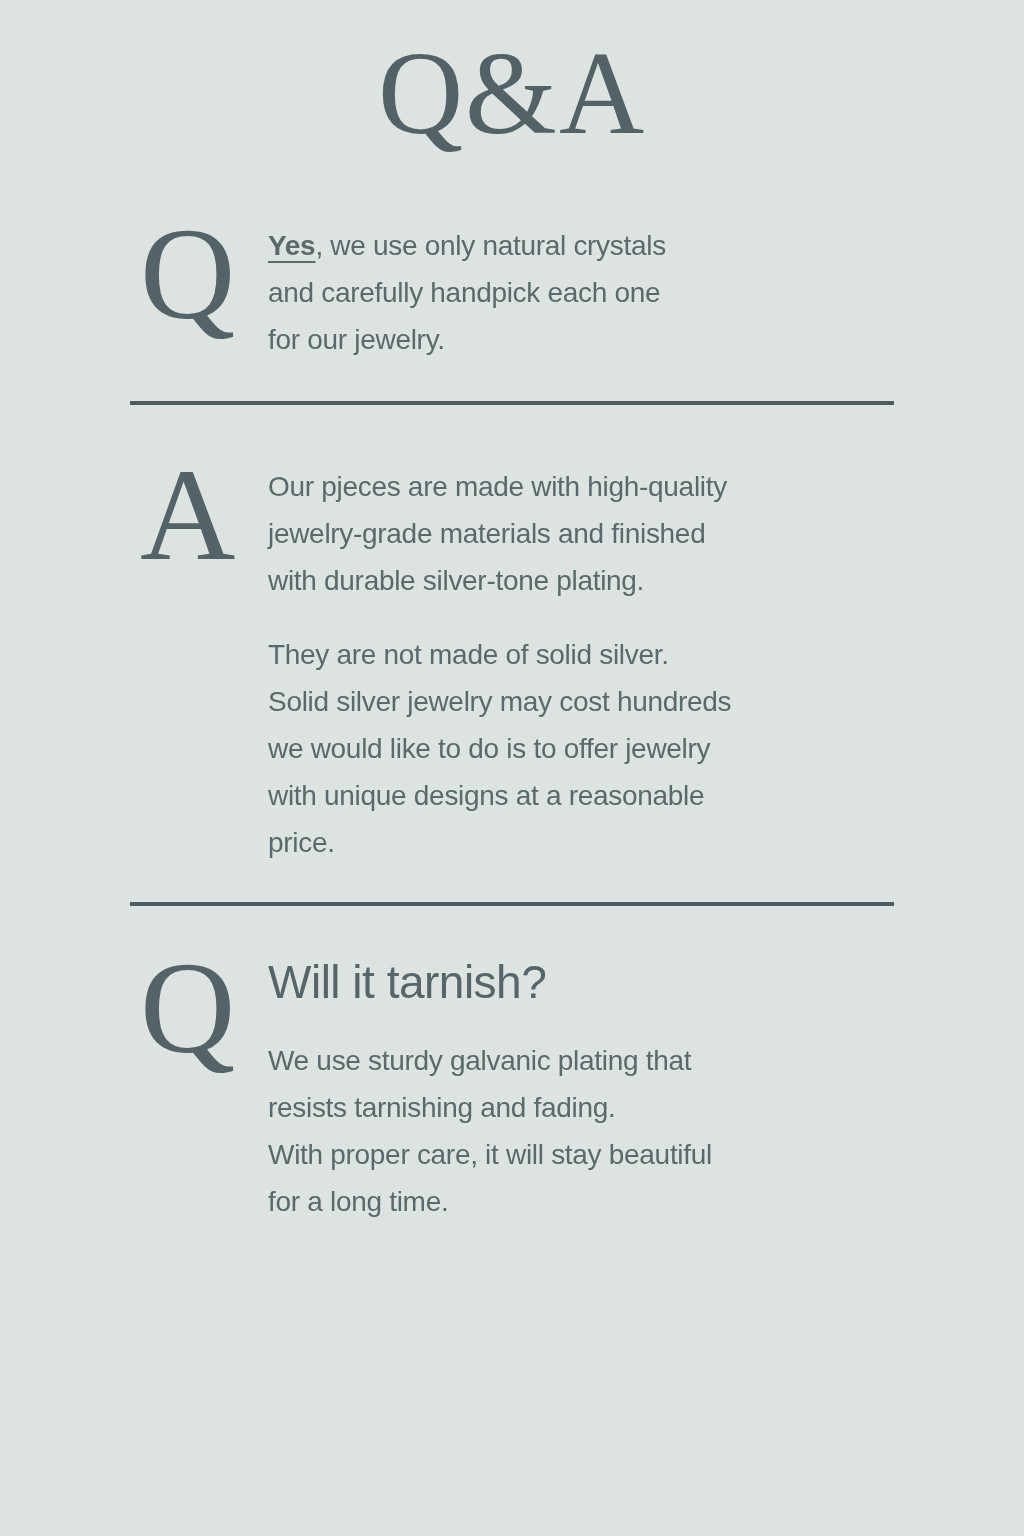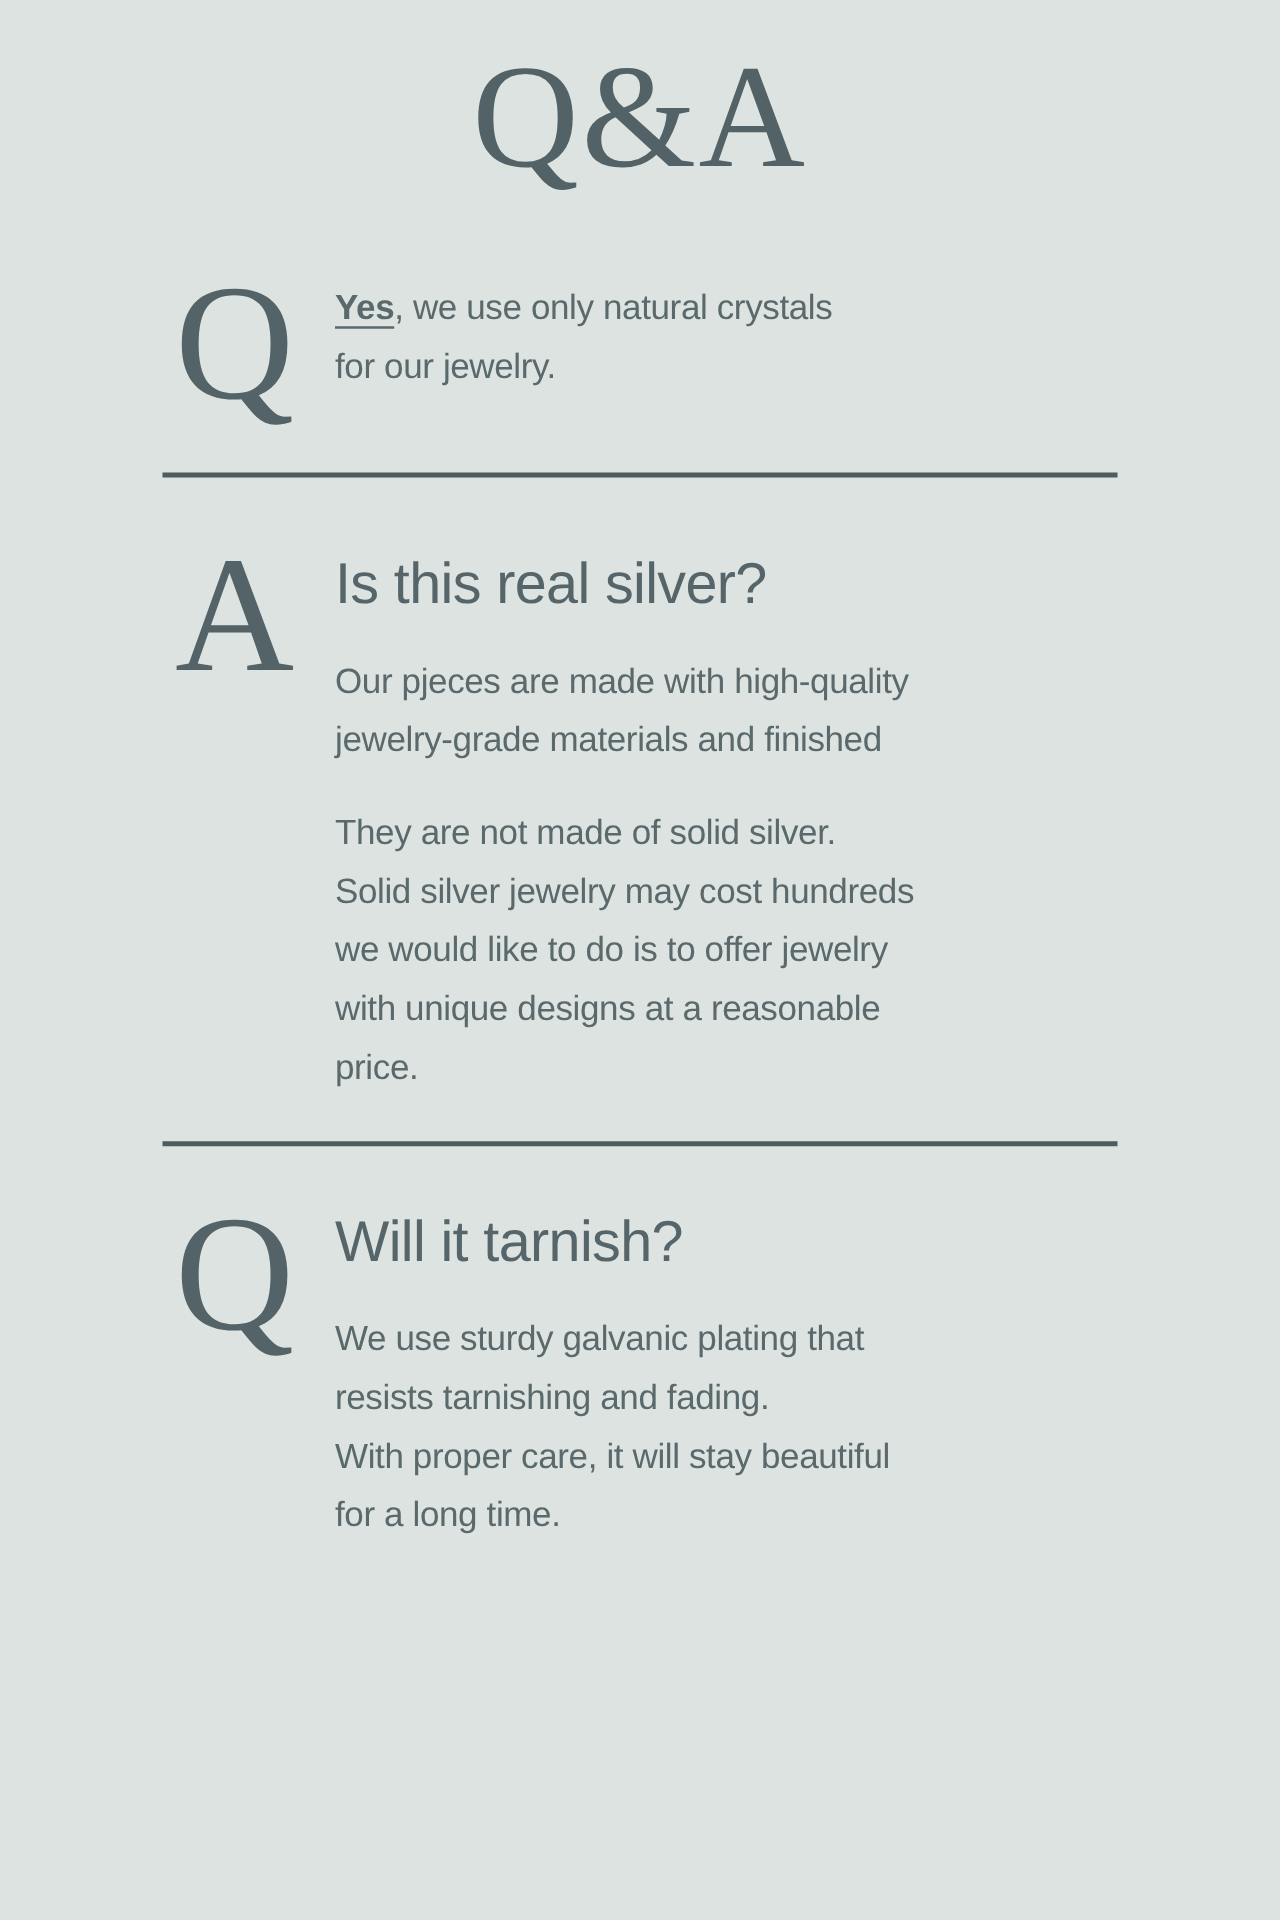--- a/index.html
+++ b/index.html
@@ -85,36 +85,37 @@
 
   <h1 class="title">Q&amp;A</h1>
 
   <section class="block block-1">
     <div class="letter-col">
       <div class="letter">Q</div>
     </div>
     <div class="content-col">
       <p class="answer">
         <span class="line"><span class="lead">Yes</span><span>, we use only natural crystals</span></span>
+        <span class="line">and carefully handpick each one</span>
         <span class="line">for our jewelry.</span>
       </p>
     </div>
   </section>
 
   <hr class="divider">
 
   <section class="block block-2">
     <div class="letter-col">
       <div class="letter">A</div>
     </div>
     <div class="content-col">
-      <h2 class="question">Is this real silver?</h2>
       <p class="answer">
         <span class="line">Our pjeces are made with high-quality</span>
         <span class="line">jewelry-grade materials and finished</span>
+        <span class="line">with durable silver-tone plating.</span>
       </p>
       <p class="answer">
         <span class="line">They are not made of solid silver.</span>
         <span class="line">Solid silver jewelry may cost hundreds</span>
         <span class="line">we would like to do is to offer jewelry</span>
         <span class="line">with unique designs at a reasonable</span>
         <span class="line">price.</span>
       </p>
     </div>
   </section>

